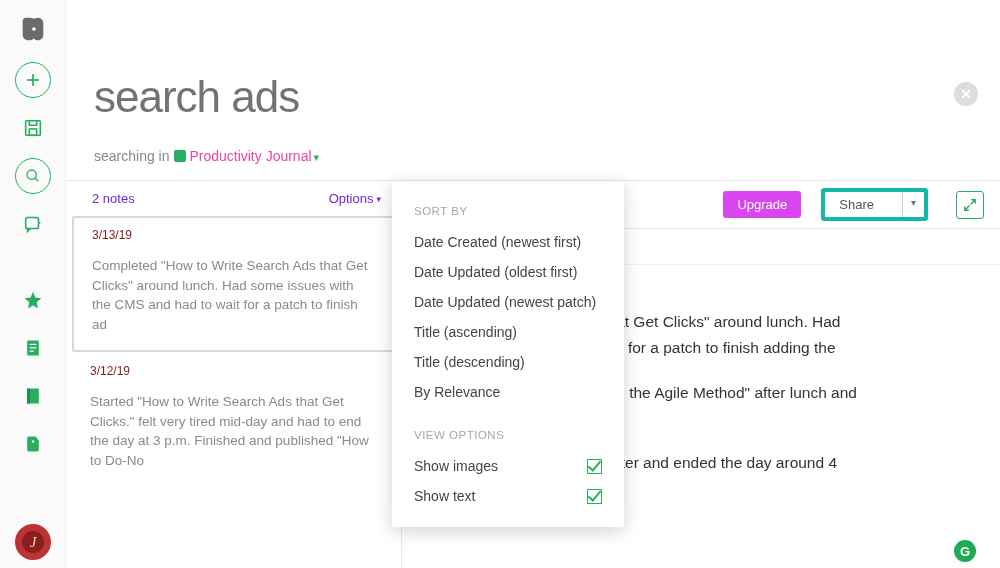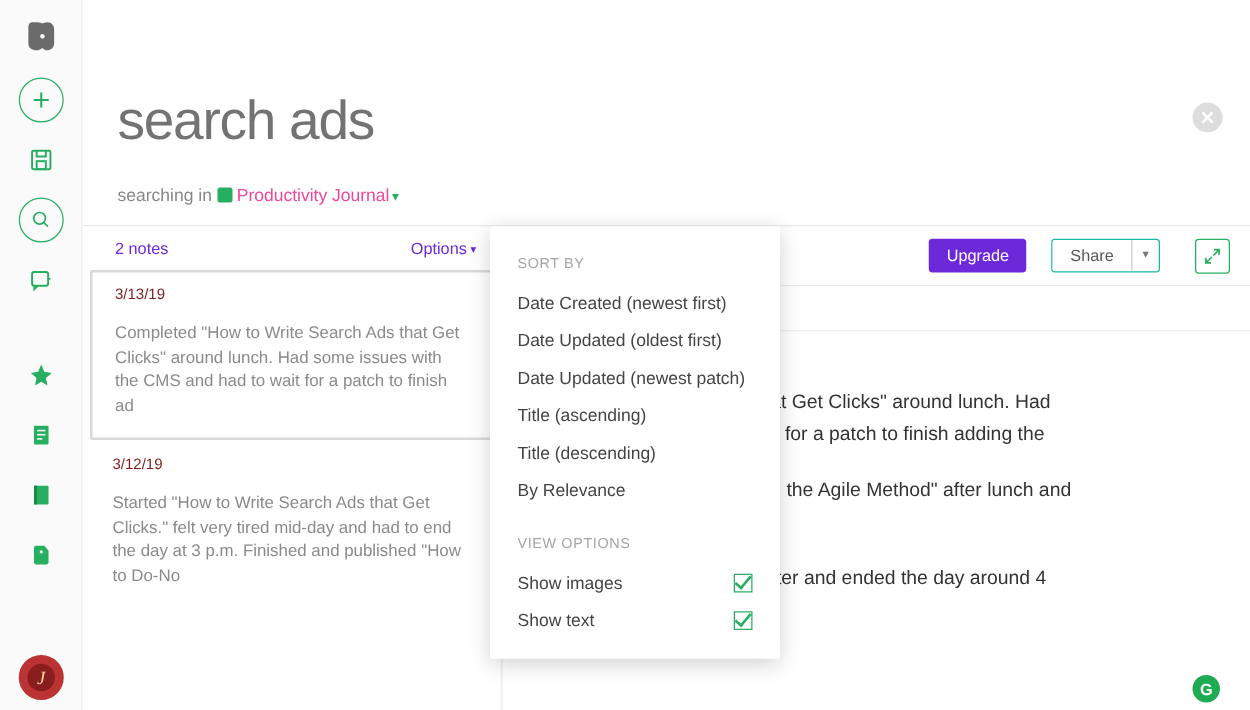--- a/index.html
+++ b/index.html
@@ -36,22 +36,22 @@
   .card { padding: 12px 24px 18px 24px; cursor: pointer; }
   .card.selected { border: 2px solid #d9d9d9; border-radius: 2px; margin: 0 6px; padding: 10px 18px 16px 18px; }
   .card-date { font-size: 12px; color: #7f1d1d; margin-bottom: 14px; }
   .card-body { font-size: 13.5px; color: #8a8a8a; line-height: 1.45; }
   
   
   .detail { flex: 1; display: flex; flex-direction: column; }
   .toolbar { height: 48px; display: flex; align-items: center; padding: 0 16px; gap: 20px; border-bottom: 1px solid #e9e9e9; }
   .tool-ico { width: 20px; height: 20px; color: #a7a7a7; cursor: pointer; display:flex; align-items:center; justify-content:center; }
   .spacer { flex: 1; }
-  .upgrade { background: #6d28d9; color: #fff; border: none; border-radius: 3px; padding: 6px 14px; font-size: 13px; cursor: pointer; }
-  .share-wrap { display:flex; border:1px solid #14b8a6; border-radius:3px; overflow:hidden;}
+  .upgrade { background: #d946ef; color: #fff; border: none; border-radius: 3px; padding: 6px 14px; font-size: 13px; cursor: pointer; }
+  .share-wrap { display:flex; border:4px solid #14b8a6; border-radius:3px; overflow:hidden;gap:14px;}
   .share { background: #fff; border: none; padding: 5px 14px; font-size: 13px; cursor: pointer; color:#555; }
   .share-dd { border-left:1px solid #ccc; padding:5px 8px; cursor:pointer; color:#777; font-size:10px;}
   .expand { width: 28px; height: 28px; border: 1.5px solid #27ae60; border-radius: 3px; display:flex; align-items:center; justify-content:center; color:#27ae60; cursor:pointer; margin-left:8px;}
   
   .meta-row { height: 36px; display:flex; align-items:center; padding: 0 18px; gap: 12px; font-size: 13px; color:#888; border-bottom: 1px solid #f0f0f0;}
   .meta-nb { display:flex; align-items:center; gap:6px; cursor:pointer;}
   .new-tag { color:#bbb; display:flex; align-items:center; gap:6px; margin-left:18px; cursor:pointer;}
   
   .content { padding: 44px 28px 0 20px; font-size: 15.5px; line-height: 1.7; color: #333; }
   .content p { margin-bottom: 18px; }

